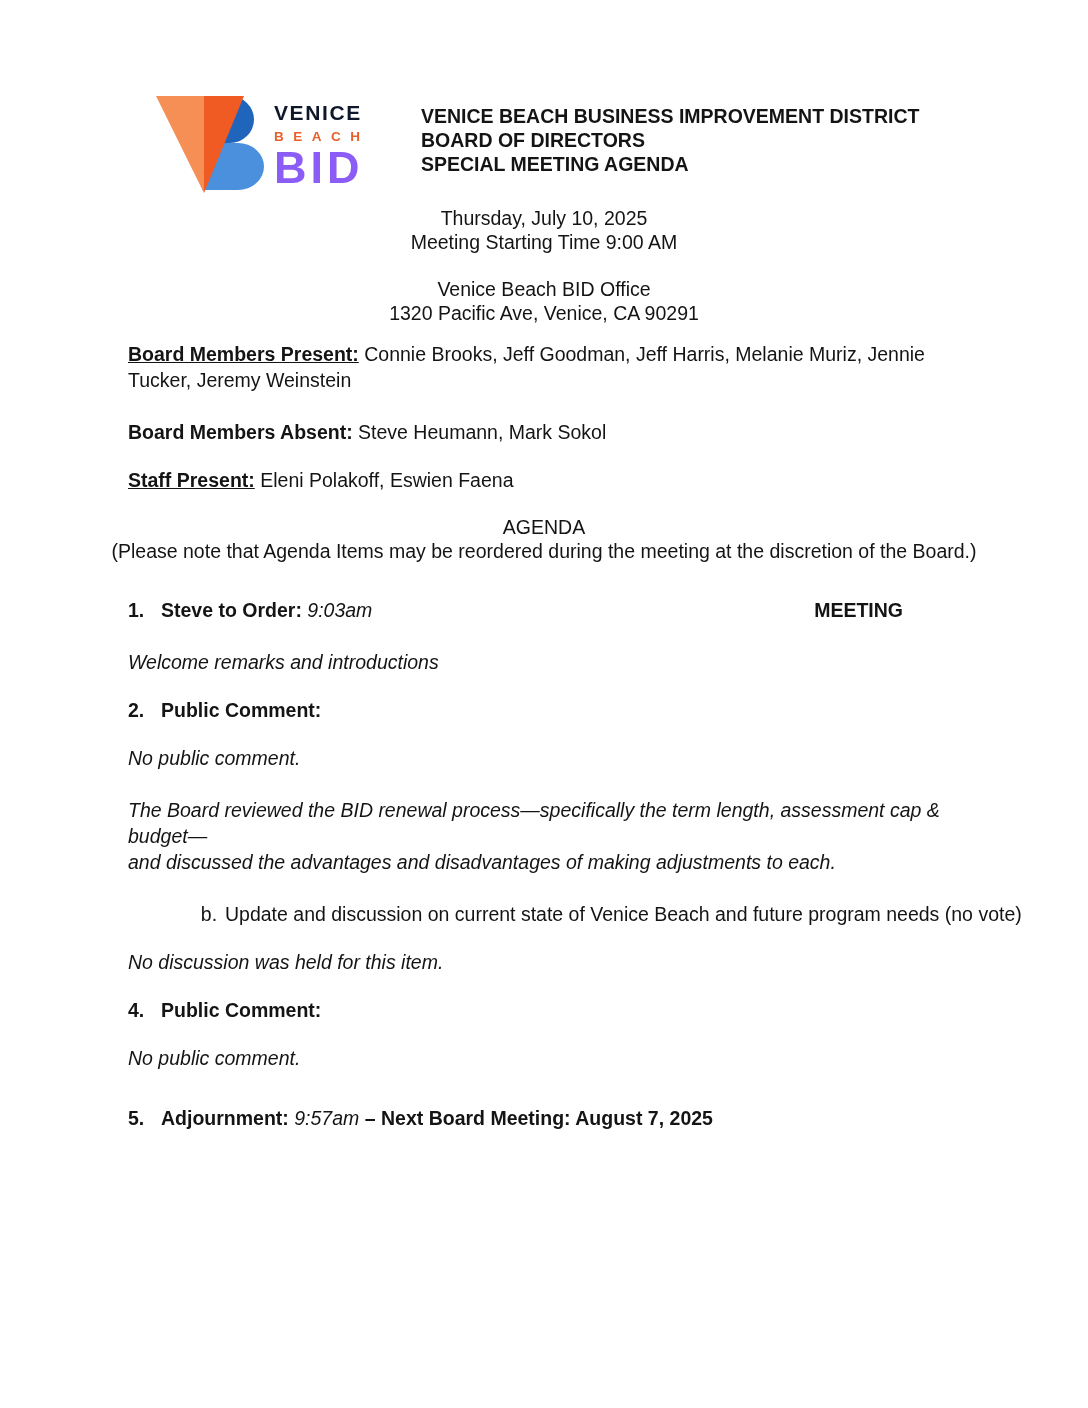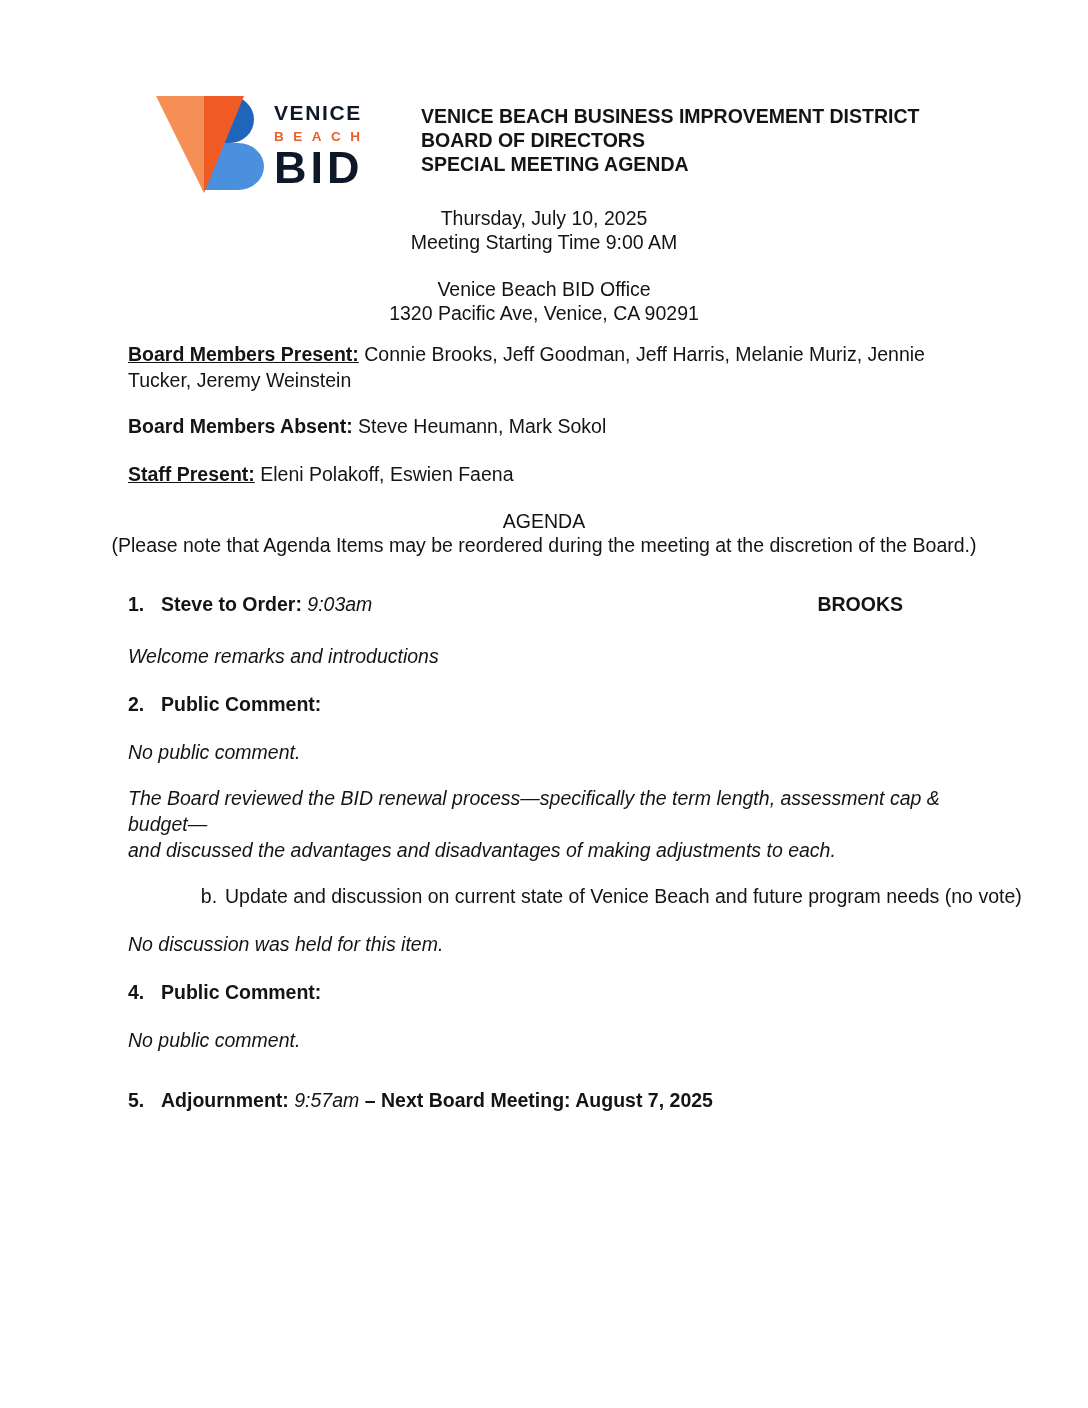--- a/index.html
+++ b/index.html
@@ -19,27 +19,27 @@
   .i { font-style:italic; }
   .u { text-decoration:underline; }
 
   
   .logo-row { display:flex; margin:93px 0 0 156px; }
   .logo { display:flex; }
   .logo-mark { display:block; flex:0 0 auto; }
   .logo-text { width:104px; margin-left:6px; }
   .logo-venice { font-size:21px; line-height:20px; font-weight:bold; letter-spacing:1.6px; color:#0f172a; margin-top:10px; }
   .logo-beach  { font-size:13.5px; line-height:13px; font-weight:bold; letter-spacing:9.5px; color:#E8602A; margin-top:7px; white-space:nowrap; }
-  .logo-bid    { font-size:45px; line-height:40px; font-weight:bold; letter-spacing:4px; color:#0f172a; margin-top:5px; }
+  .logo-bid    { font-size:45px; line-height:40px; font-weight:bold; letter-spacing:4px; color:#8b5cf6; margin-top:5px; }
   .org-header { margin-left:43px; padding-top:11px; font-weight:bold; line-height:24px; }
 
   
   .centerwrap { width:1088px; display:flex; flex-direction:column; align-items:center; line-height:24px; }
   .centerwrap > div { white-space:nowrap; }
-  .mt11 { margin-top:11px; } .mt16 { margin-top:16px; } .mt20 { margin-top:20px; }
+  .mt11 { margin-top:11px; } .mt16 { margin-top:16px; } .mt20 { margin-top:26px; }
   .mt22 { margin-top:22px; } .mt23 { margin-top:23px; } .mt26 { margin-top:26px; }
   .mt34 { margin-top:34px; }
 
   
   .inset { margin-left:128px; margin-right:128px; }
   .num { display:inline-block; width:33px; }
   .sub { padding-left:65px; }
   .subnum { display:inline-block; width:32px; }
   .nowrap { white-space:nowrap;text-align:center; }
   .presenter { float:right; margin-right:57px; }
@@ -84,21 +84,21 @@
 
   <p class="inset mt20"><span class="b">Board Members Absent:</span> <span>Steve Heumann, Mark Sokol</span></p>
 
   <p class="inset mt22"><span class="b u">Staff Present:</span> <span>Eleni Polakoff, Eswien Faena</span></p>
 
   <div class="centerwrap mt22">
     <div>AGENDA</div>
     <div>(Please note that Agenda Items may be reordered during the meeting at the discretion of the Board.)</div>
   </div>
 
-  <p class="inset mt34"><span class="presenter b">BROOKS</span><span class="num b">1.</span><span class="b">Steve to Order:</span> <span class="i">9:03am</span></p>
+  <p class="inset mt34"><span class="presenter b">MEETING</span><span class="num b">1.</span><span class="b">Steve to Order:</span> <span class="i">9:03am</span></p>
 
   <p class="inset mt26 i">Welcome remarks and introductions</p>
 
   <p class="inset mt22"><span class="num b">2.</span><span class="b">Public Comment:</span></p>
 
   <p class="inset mt22 i">No public comment.</p>
 
 
   <div class="inset mt20 i">
     <div>The Board reviewed the BID renewal process—specifically the term length, assessment cap &amp; budget—</div>

